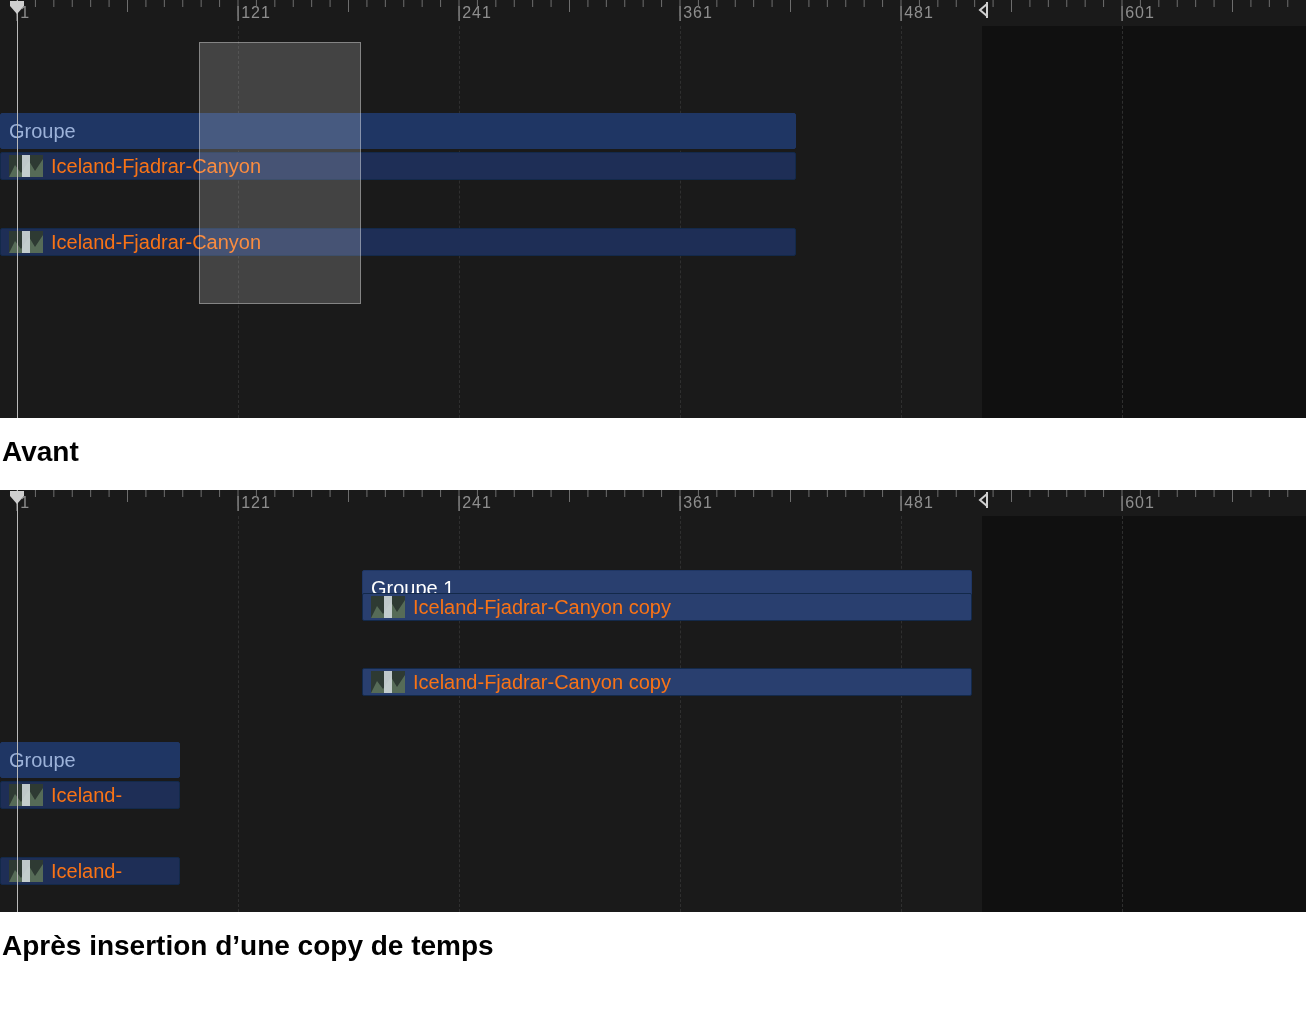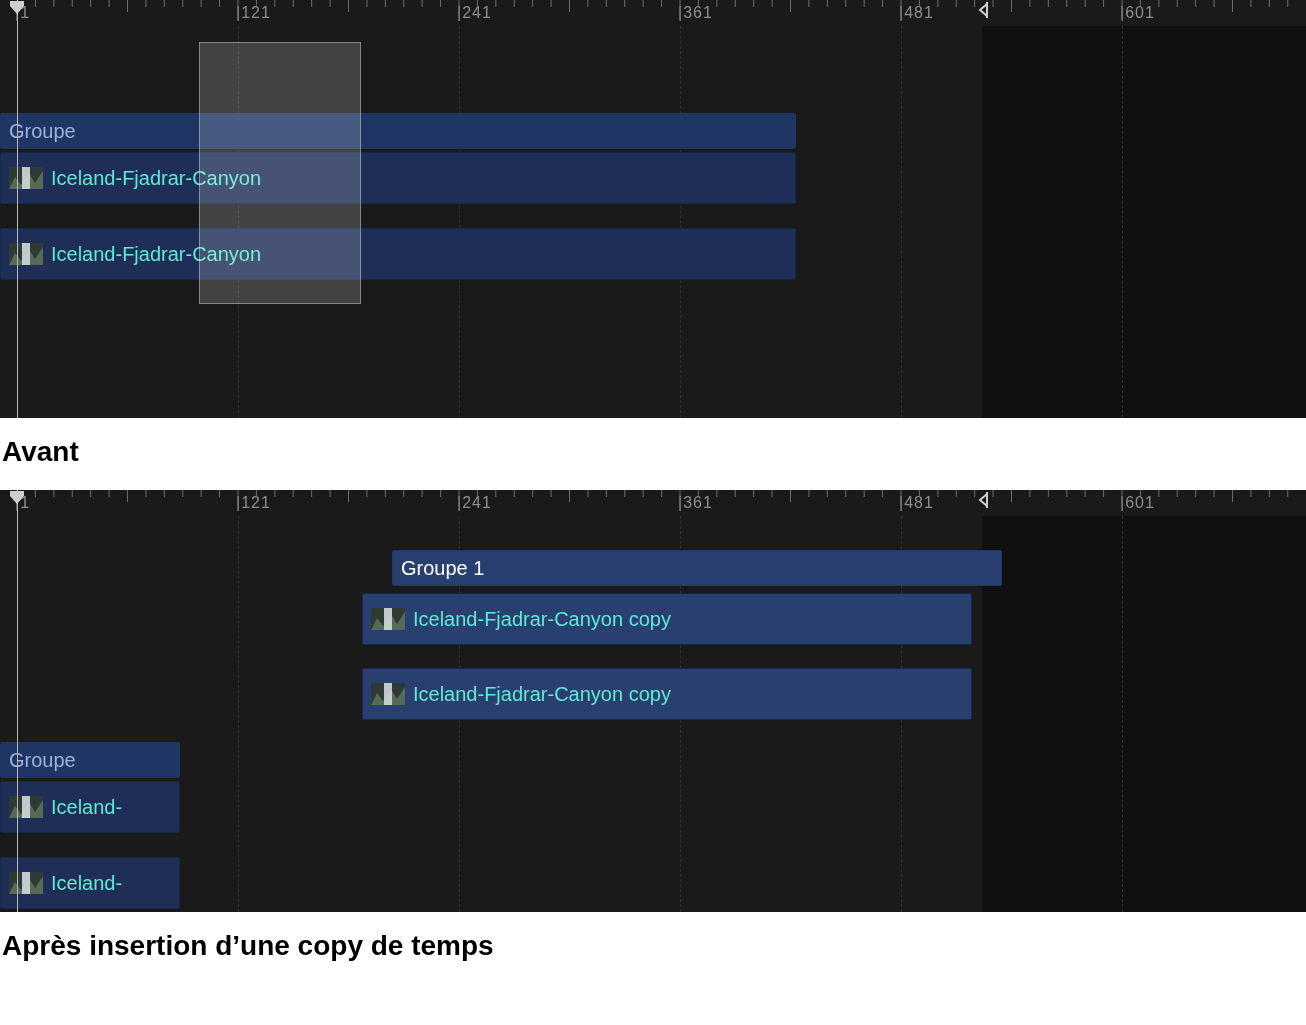--- a/index.html
+++ b/index.html
@@ -1,21 +1,21 @@
 <!DOCTYPE html>
 <html><head>
 <meta charset="utf-8">
 <style>
   html,body{margin:0;padding:0;background:#fff;font-family:"Helvetica Neue",Helvetica,Arial,sans-serif;width:1306px;}
   .panel{position:relative;background:#1a1a1a;overflow:hidden;}
   .panel-before{height:418px;}
   .panel-after{height:422px;}
   .caption{font-size:28px;font-weight:700;color:#000;padding:18px 12px 22px 2px;}
   .ruler{position:absolute;left:0;right:0;top:0;height:26px;background:#1a1a1a;}
-  .clip{position:absolute;left:0;height:52px;background:#1e2e56;border:1px solid #13294a;border-radius:2px;box-sizing:border-box;display:flex;align-items:center;padding-left:8px;color:#5eead4;font-size:20px;white-space:nowrap;overflow:hidden;}
+  .clip{position:absolute;left:0;height:28px;background:#1e2e56;border:1px solid #13294a;border-radius:2px;box-sizing:border-box;display:flex;align-items:center;padding-left:8px;color:#f97316;font-size:20px;white-space:nowrap;overflow:hidden;}
   .clip.group{background:#1f3664;border-color:#1f3664;color:#9cb2d9;}
   .clip.sel{background:#293f6f;}
   .thumb{display:inline-block;width:34px;height:22px;margin-right:8px;flex:0 0 34px;}
   .thumb svg{display:block;}
   .playhead-flag{position:absolute;top:0;width:16px;height:16px;}
   .playhead-line{position:absolute;top:0;bottom:0;width:1px;background:#b9b9b9;}
   .end-marker{position:absolute;top:0;width:10px;height:20px;}
   .ruler-label{position:absolute;top:4px;font-size:16px;color:#8e8e8e;letter-spacing:1px;}
   .grid-line{position:absolute;top:26px;bottom:0;border-left:1px dashed #2f2f2f;}
   .dark-zone{position:absolute;top:26px;bottom:0;background:rgba(0,0,0,0.35);}
@@ -250,21 +250,21 @@
       </svg>
     </div>
 
   <div class="grid-line" style="left:17px;"></div>
   <div class="grid-line" style="left:238px;"></div>
   <div class="grid-line" style="left:459px;"></div>
   <div class="grid-line" style="left:680px;"></div>
   <div class="grid-line" style="left:901px;"></div>
   <div class="grid-line" style="left:1122px;"></div>
 
-  <div class="clip group sel" style="left:362px;top:60px;width:610px;height:36px;color:#fff;margin-left:30px;">
+  <div class="clip group sel" style="left:362px;top:80px;width:610px;height:36px;color:#fff;">
     <span>Groupe 1</span>
   </div>
   <div class="clip sel" style="left:362px;top:103px;width:610px;">
     <span class="thumb">
       <svg viewBox="0 0 34 22">
           <rect width="34" height="22" fill="#2e3a33"></rect>
           <path d="M0 22 L6 10 L12 18 L20 6 L26 16 L34 4 L34 22 Z" fill="#566b57"></path>
           <rect x="13" y="0" width="8" height="22" fill="#cfd8da" opacity="0.9"></rect>
         </svg>
     </span>

